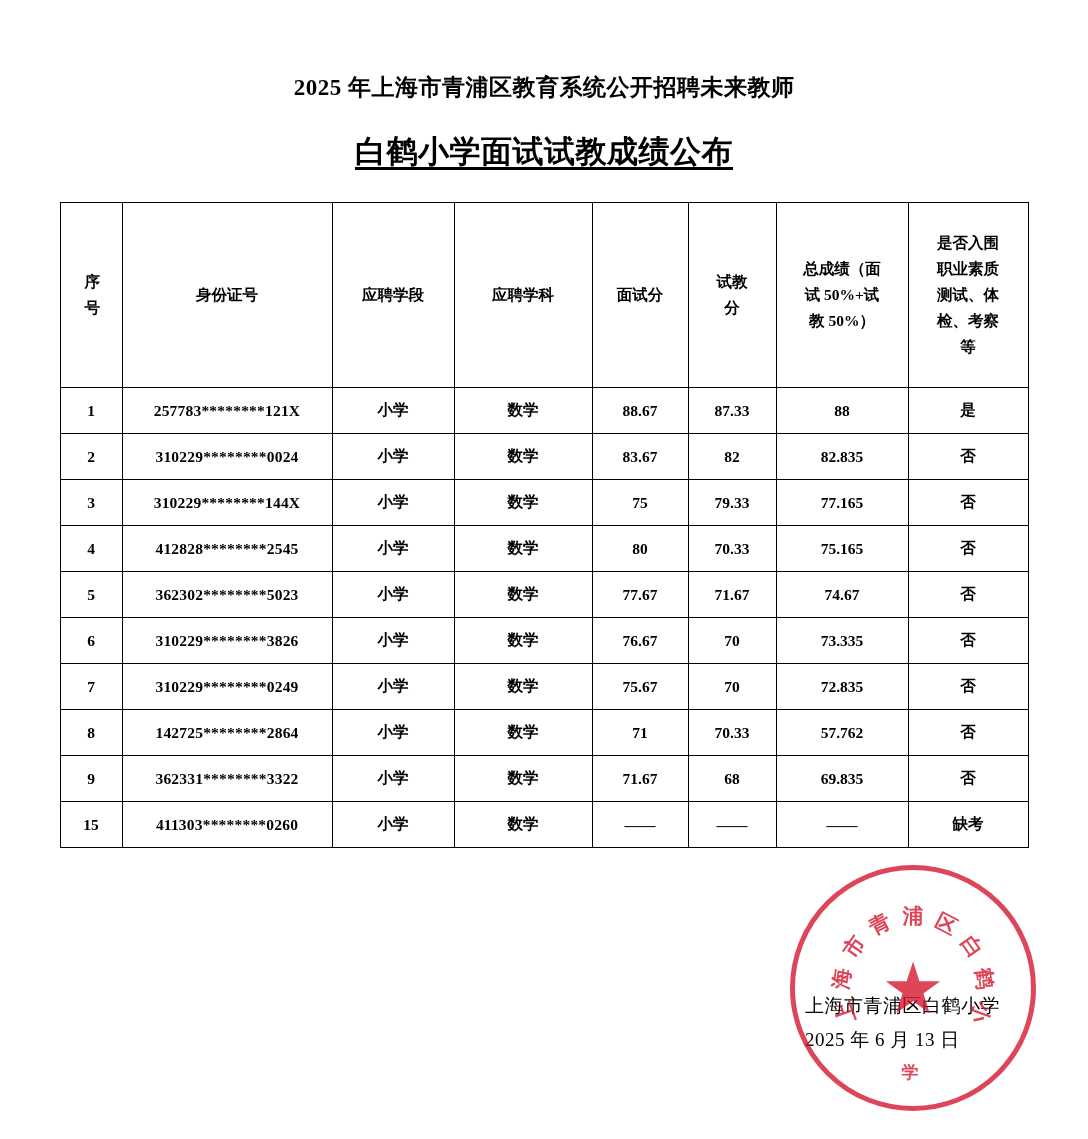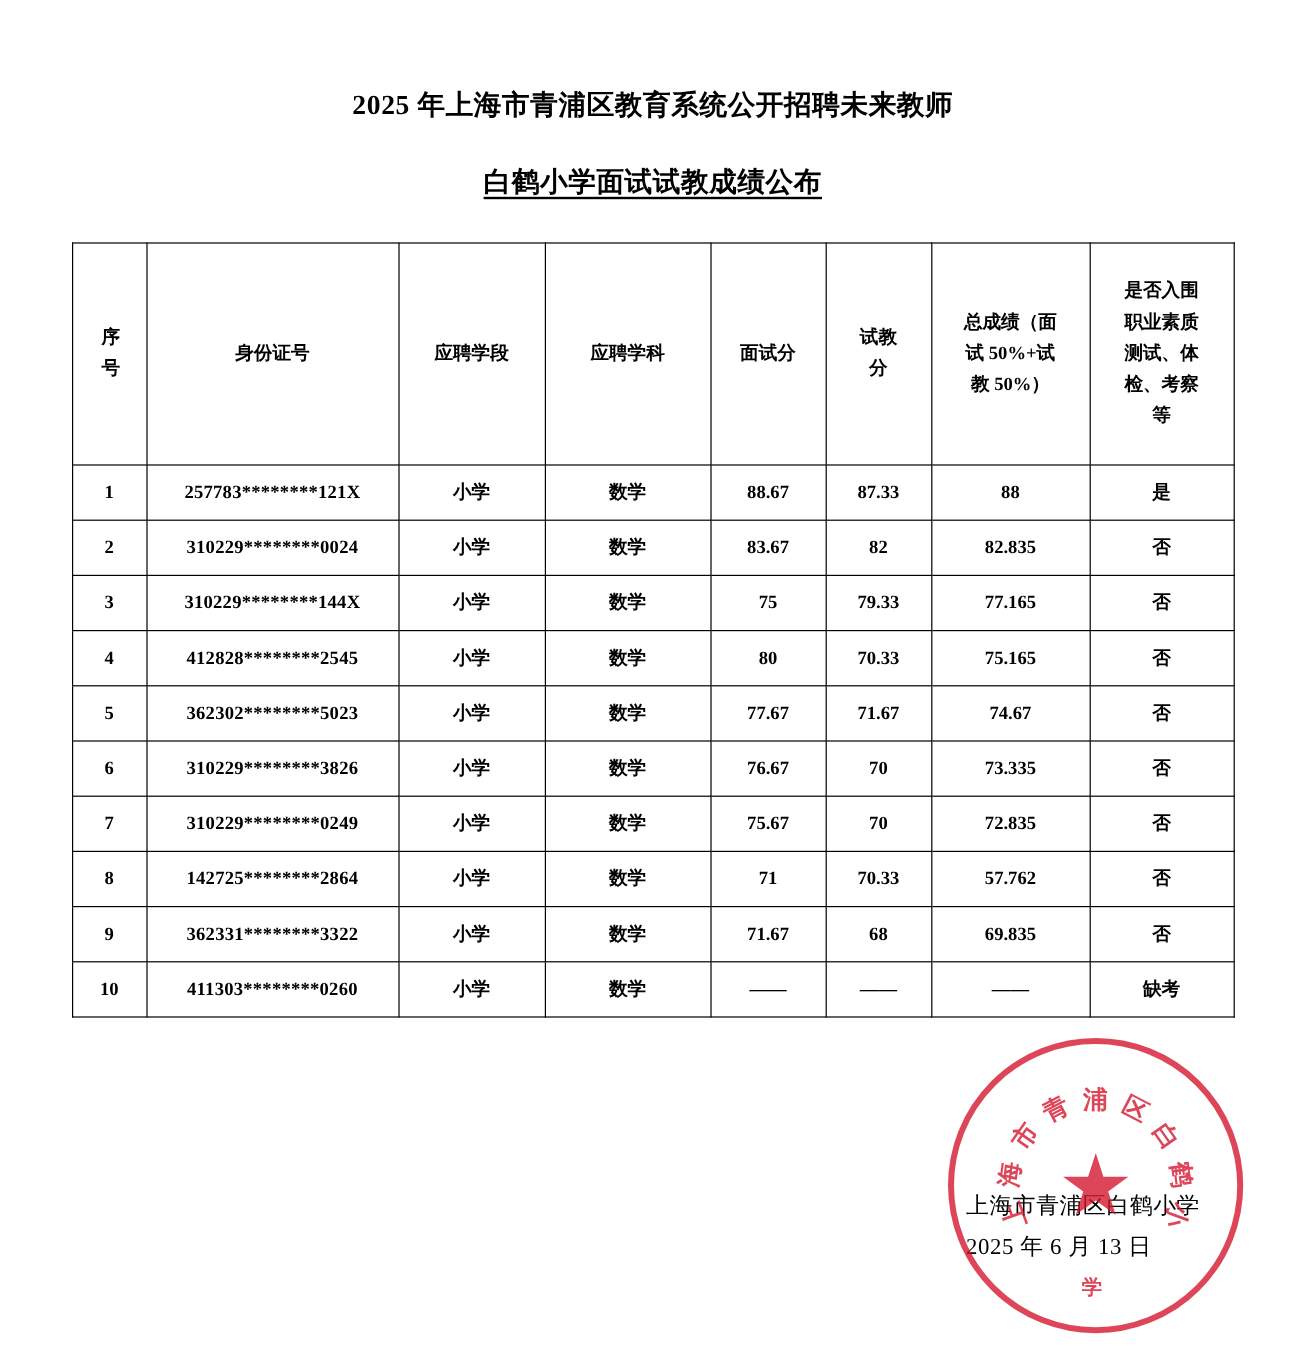--- a/index.html
+++ b/index.html
@@ -25,21 +25,21 @@
     text-align: center;
     padding-top: 72px;
   }
   .title-line1 {
     font-size: 23px;
     font-weight: bold;
     letter-spacing: 0.5px;
     line-height: 32px;
   }
   .title-line2 {
-    font-size: 23px;
+    font-size: 31px;
     font-weight: bold;
     letter-spacing: 0.5px;
     line-height: 32px;
     margin-top: 32px;
     text-decoration: underline;
     text-underline-offset: 5px;
     display: inline-block;
   }
   table.score-table {
     margin: 34px auto 0 auto;
@@ -259,21 +259,21 @@
         <td>9</td>
         <td class="idnum">362331********3322</td>
         <td>小学</td>
         <td>数学</td>
         <td>71.67</td>
         <td>68</td>
         <td>69.835</td>
         <td>否</td>
       </tr>
       <tr>
-        <td>10</td>
+        <td>15</td>
         <td class="idnum">411303********0260</td>
         <td>小学</td>
         <td>数学</td>
         <td>——</td>
         <td>——</td>
         <td>——</td>
         <td>缺考</td>
       </tr>
     </tbody>
   </table>

